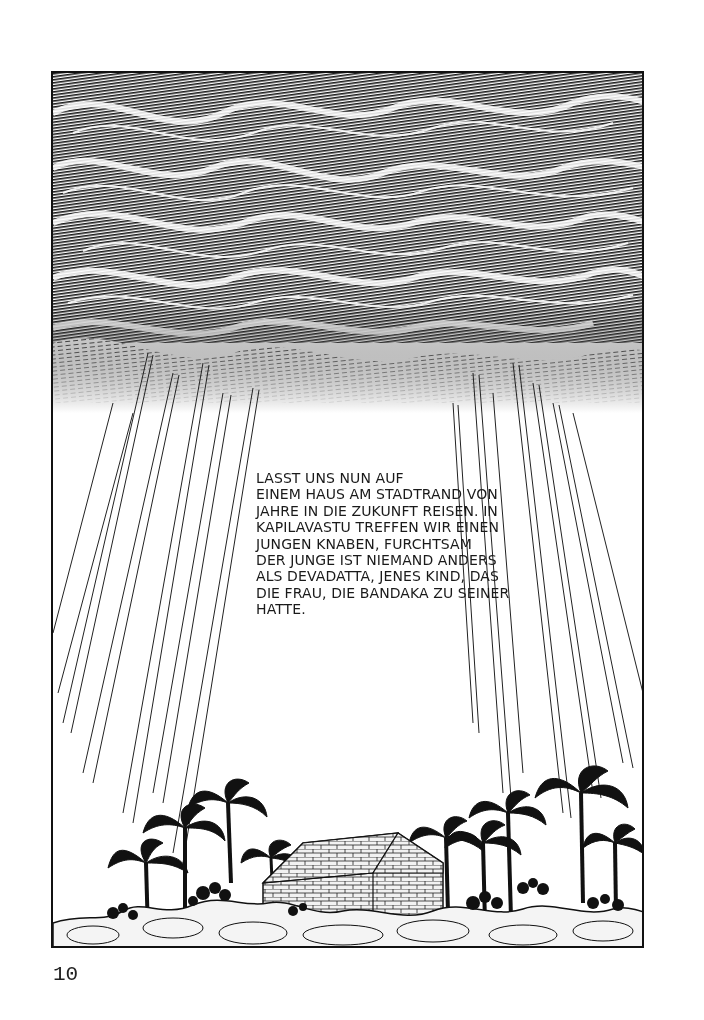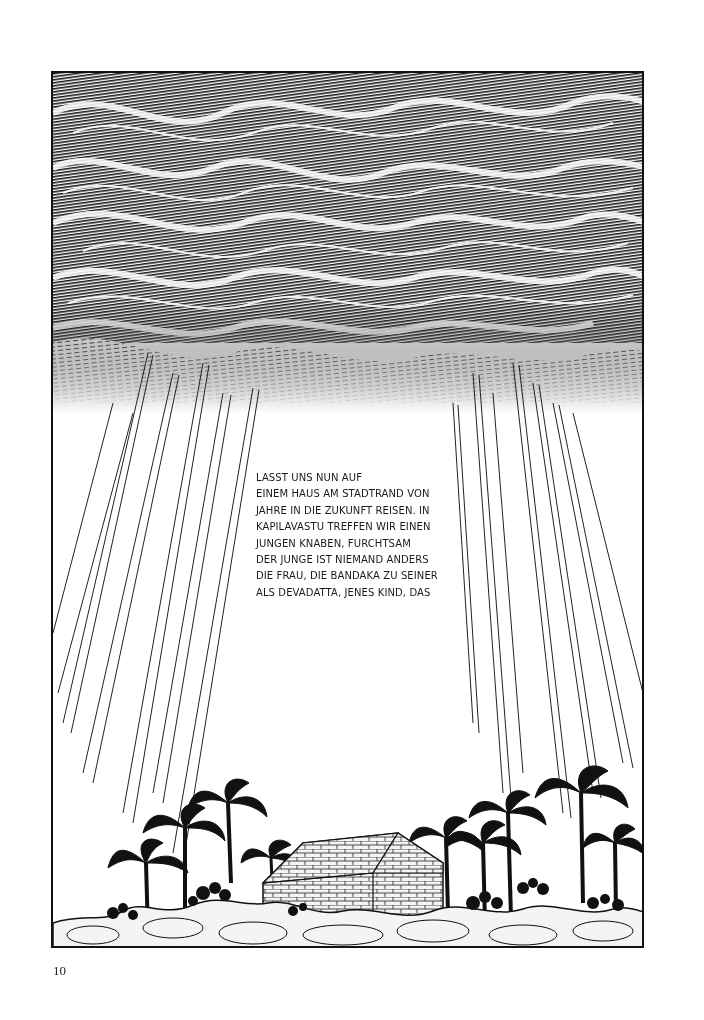--- a/index.html
+++ b/index.html
@@ -1,22 +1,22 @@
 <!DOCTYPE html>
 <html><head>
 <meta charset="utf-8">
 <style>
   html, body { margin: 0; padding: 0; background: #ffffff; }
   body { width: 704px; height: 1020px; position: relative; overflow: hidden; font-family: "DejaVu Sans", sans-serif; }
   .page { position: absolute; left: 0; top: 0; width: 704px; height: 1020px; background: #fff; }
   .panel { position: absolute; left: 51px; top: 71px; width: 593px; height: 877px; border: 2px solid #111; box-sizing: border-box; overflow: hidden; background: #fff; }
   .panel svg { position: absolute; left: 0; top: 0; }
-  .caption { position: absolute; left: 256px; top: 470px; width: 230px; font-family: "DejaVu Sans", sans-serif; font-size: 10px; line-height: 16.4px; color: #1a1a1a; letter-spacing: 0.1px; text-transform: uppercase; }
+  .caption { position: absolute; left: 256px; top: 470px; width: 230px; font-family: "DejaVu Sans", sans-serif; font-size: 14px; line-height: 16.4px; color: #1a1a1a; letter-spacing: 0.1px; text-transform: uppercase; }
   .caption .line { display: block; white-space: nowrap; }
-  .folio { position: absolute; left: 53px; top: 963px; font-family: Liberation Serif, serif; font-size: 13px; color: #222; }
+  .folio { position: absolute; left: 53px; top: 963px; font-family: Liberation Mono, monospace; font-size: 21px; color: #222; }
 </style>
 </head>
 <body>
 
 <div class="page">
   <div class="panel">
     <svg width="593" height="877" viewBox="0 0 593 877">
       <defs>
         <pattern id="hatch" width="6" height="3" patternUnits="userSpaceOnUse" patternTransform="rotate(-8)">
           <rect width="6" height="3" fill="#ffffff"></rect>
@@ -152,18 +152,19 @@
     </svg>
   </div>
 
   <div class="caption">
     <span class="line">LASST UNS NUN AUF</span>
     <span class="line">EINEM HAUS AM STADTRAND VON</span>
     <span class="line">JAHRE IN DIE ZUKUNFT REISEN. IN</span>
     <span class="line">KAPILAVASTU TREFFEN WIR EINEN</span>
     <span class="line">JUNGEN KNABEN, FURCHTSAM</span>
     <span class="line">DER JUNGE IST NIEMAND ANDERS</span>
+    <span class="line">ALS DEVADATTA, JENES KIND, DAS</span>
     <span class="line">DIE FRAU, DIE BANDAKA ZU SEINER</span>
-    <span class="line">ALS DEVADATTA, JENES KIND, DAS</span>
+    <span class="line">HATTE.</span>
   </div>
 
   <div class="folio">10</div>
 </div>
 
 </body></html>

